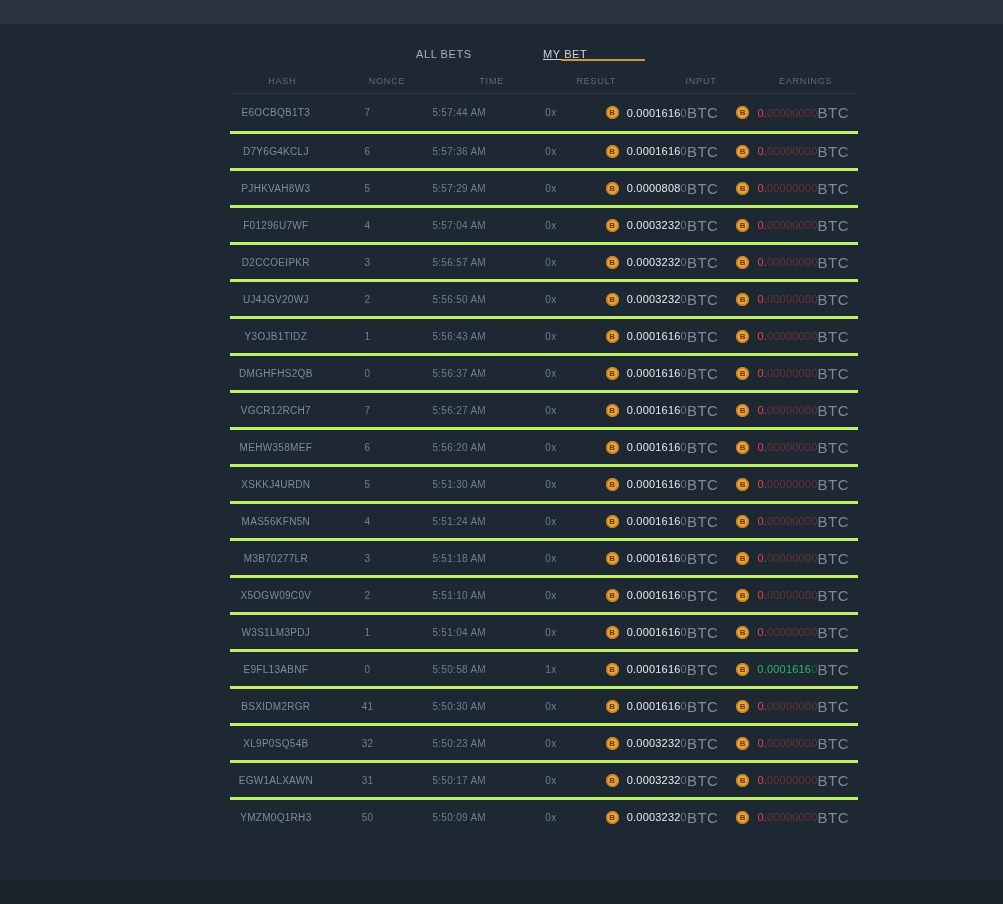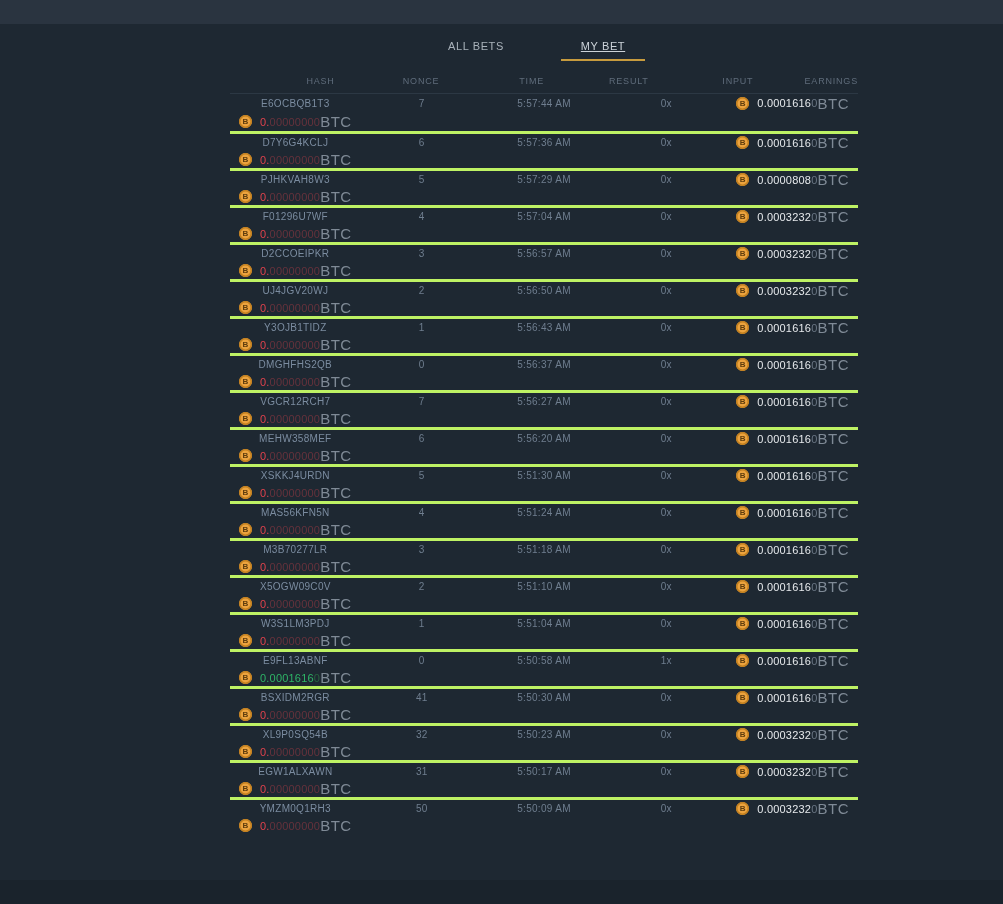--- a/index.html
+++ b/index.html
@@ -17,44 +17,44 @@
   .footerbar {
     position:absolute; bottom:0; left:0; width:1003px; height:24px;
     background:#1a232c;
   }
   .content {
     position:absolute; left:230px; top:24px; width:628px;
   }
   
   .tabs { position:relative; height:44px; }
   .tab {
-    position:absolute; top:16px; width:120px;
-    font-size:11px; letter-spacing:0.6px; text-align:center;
+    position:absolute; top:24px; width:120px;
+    font-size:11px; letter-spacing:0.6px; text-align:left;
     color:#a9b2ba; cursor:pointer;
   }
   .tab-all { left:186px; }
   .tab-my  { left:313px; color:#ccd3d9;text-decoration:underline; }
   .tab-underline {
     position:absolute; top:35px; left:331px; width:84px; height:2px;
     background:#c79b3e;
   }
   
   .thead {
     height:26px;
     display:grid; grid-template-columns:repeat(6,1fr);
     align-items:center;
     border-bottom:1px solid #2c3844;
   }
   .thead .hcell {
-    font-size:9px; letter-spacing:0.8px; text-align:right; color:#5f6c7b;
+    font-size:9px; letter-spacing:0.8px; text-align:center; color:#5f6c7b;
   }
   
   .row {
     height:37px;
-    display:grid; grid-template-columns:repeat(5,1fr);
+    display:grid; grid-template-columns:repeat(6,1fr);
     align-items:center;
   }
   .row + .row { border-top:3px solid #bef264; }
   .cell {
     font-size:10px; text-align:center; color:#6f7e8f; letter-spacing:0.3px;
   }
   .cell.hash { color:#7b8ca0; }
   .cell.money {
     display:flex; align-items:center; text-align:left; padding:0 9px;
   }

